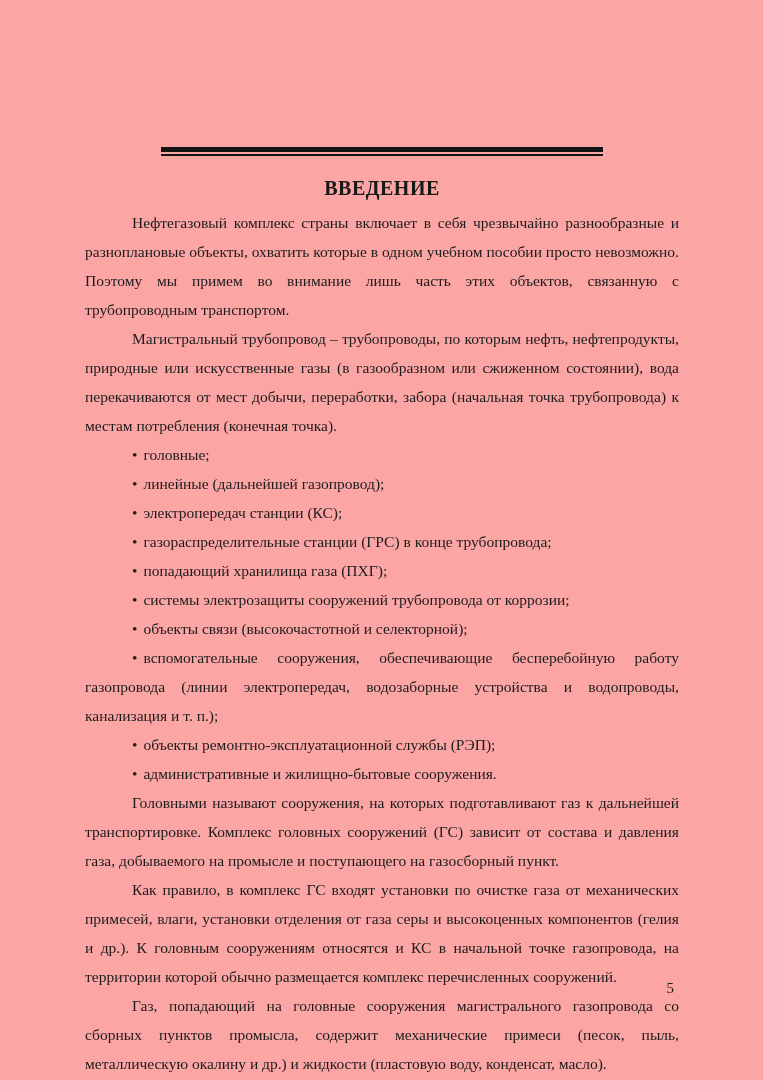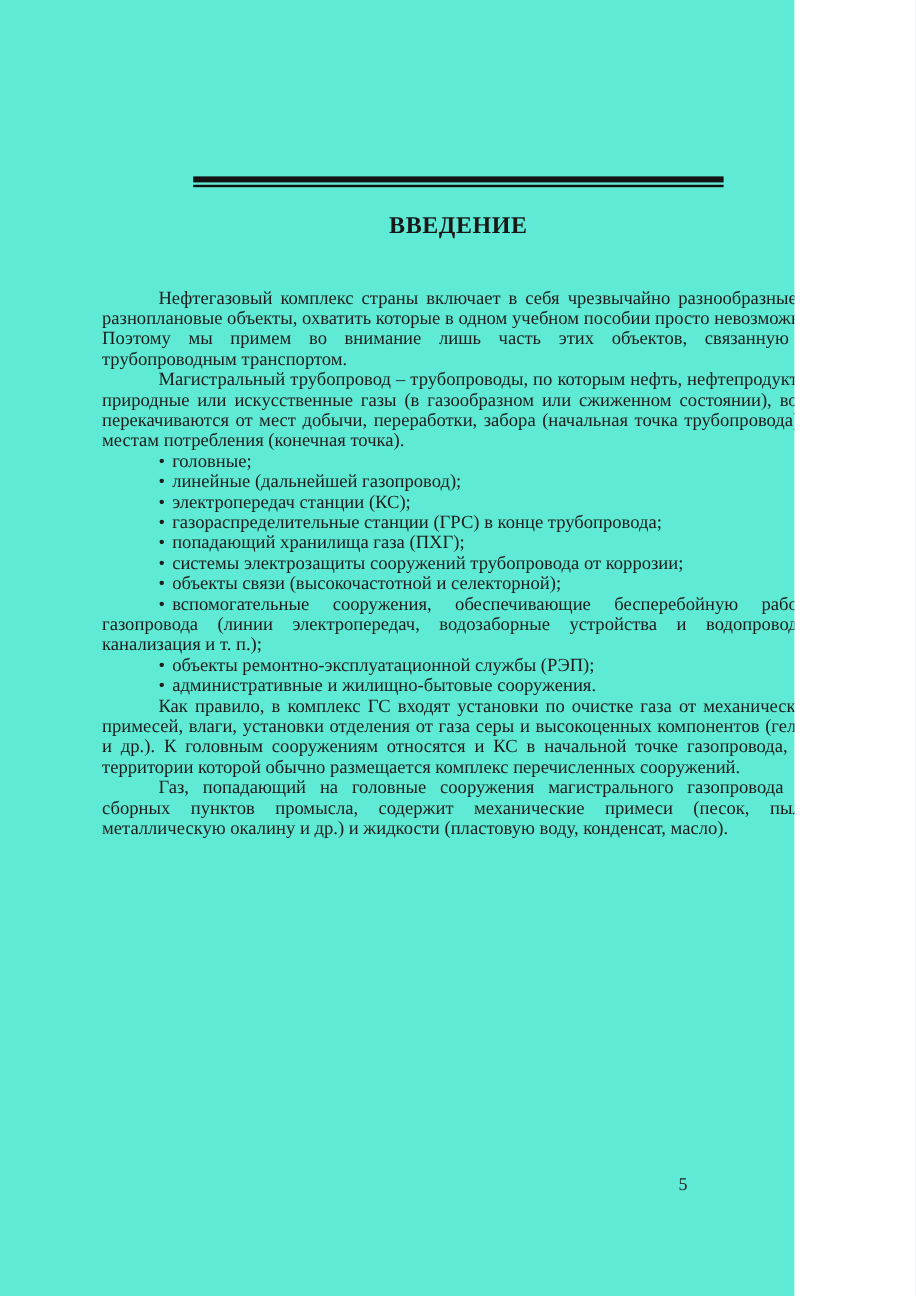--- a/index.html
+++ b/index.html
@@ -2,23 +2,23 @@
 <html lang="ru"><head>
 <meta charset="utf-8">
 <style>
   html, body {
     margin: 0;
     padding: 0;
     background: #ffffff;
   }
   .sheet {
     position: relative;
-    width: 662px;
+    width: 763px;
     height: 1080px;
-    background: #5eead4;
+    background: #fca5a5;
     font-family: "Liberation Serif", "DejaVu Serif", serif;
     color: #1c1c1c;
     overflow: hidden;
   }
   .content {
     position: absolute;
     left: 85px;
     top: 147px;
     width: 594px;
   }
@@ -37,23 +37,23 @@
   }
   .doc-title {
     margin: 21px 0 0 0;
     text-align: center;
     font-size: 20px;
     font-weight: bold;
     letter-spacing: 0.5px;
     color: #181818;
   }
   .body-text {
-    margin-top: 40px;
+    margin-top: 8px;
     font-size: 15.5px;
-    line-height: 17px;
+    line-height: 29px;
     text-align: justify;
   }
   .para {
     margin: 0;
     text-indent: 47px;
   }
   .bullet-item {
     margin: 0;
     text-indent: 47px;
   }
@@ -89,19 +89,20 @@
       <p class="bullet-item"><span class="bullet-glyph">•</span><span>линейные (дальнейшей газопровод);</span></p>
       <p class="bullet-item"><span class="bullet-glyph">•</span><span>электропередач станции (КС);</span></p>
       <p class="bullet-item"><span class="bullet-glyph">•</span><span>газораспределительные станции (ГРС) в конце трубопровода;</span></p>
       <p class="bullet-item"><span class="bullet-glyph">•</span><span>попадающий хранилища газа (ПХГ);</span></p>
       <p class="bullet-item"><span class="bullet-glyph">•</span><span>системы электрозащиты сооружений трубопровода от коррозии;</span></p>
       <p class="bullet-item"><span class="bullet-glyph">•</span><span>объекты связи (высокочастотной и селекторной);</span></p>
       <p class="bullet-item"><span class="bullet-glyph">•</span><span>вспомогательные сооружения, обеспечивающие бесперебойную работу газопровода (линии электропередач, водозаборные устройства и водопроводы, канализация и т. п.);</span></p>
       <p class="bullet-item"><span class="bullet-glyph">•</span><span>объекты ремонтно-эксплуатационной службы (РЭП);</span></p>
       <p class="bullet-item"><span class="bullet-glyph">•</span><span>административные и жилищно-бытовые сооружения.</span></p>
 
+      <p class="para">Головными называют сооружения, на которых подготавливают газ к дальнейшей транспортировке. Комплекс головных сооружений (ГС) зависит от состава и давления газа, добываемого на промысле и поступающего на газосборный пункт.</p>
       <p class="para">Как правило, в комплекс ГС входят установки по очистке газа от механических примесей, влаги, установки отделения от газа серы и высокоценных компонентов (гелия и др.). К головным сооружениям относятся и КС в начальной точке газопровода, на территории которой обычно размещается комплекс перечисленных сооружений.</p>
       <p class="para">Газ, попадающий на головные сооружения магистрального газопровода со сборных пунктов промысла, содержит механические примеси (песок, пыль, металлическую окалину и др.) и жидкости (пластовую воду, конденсат, масло).</p>
     </div>
   </div>
 
   <div class="page-number">5</div>
 </div>
 
 </body></html>

